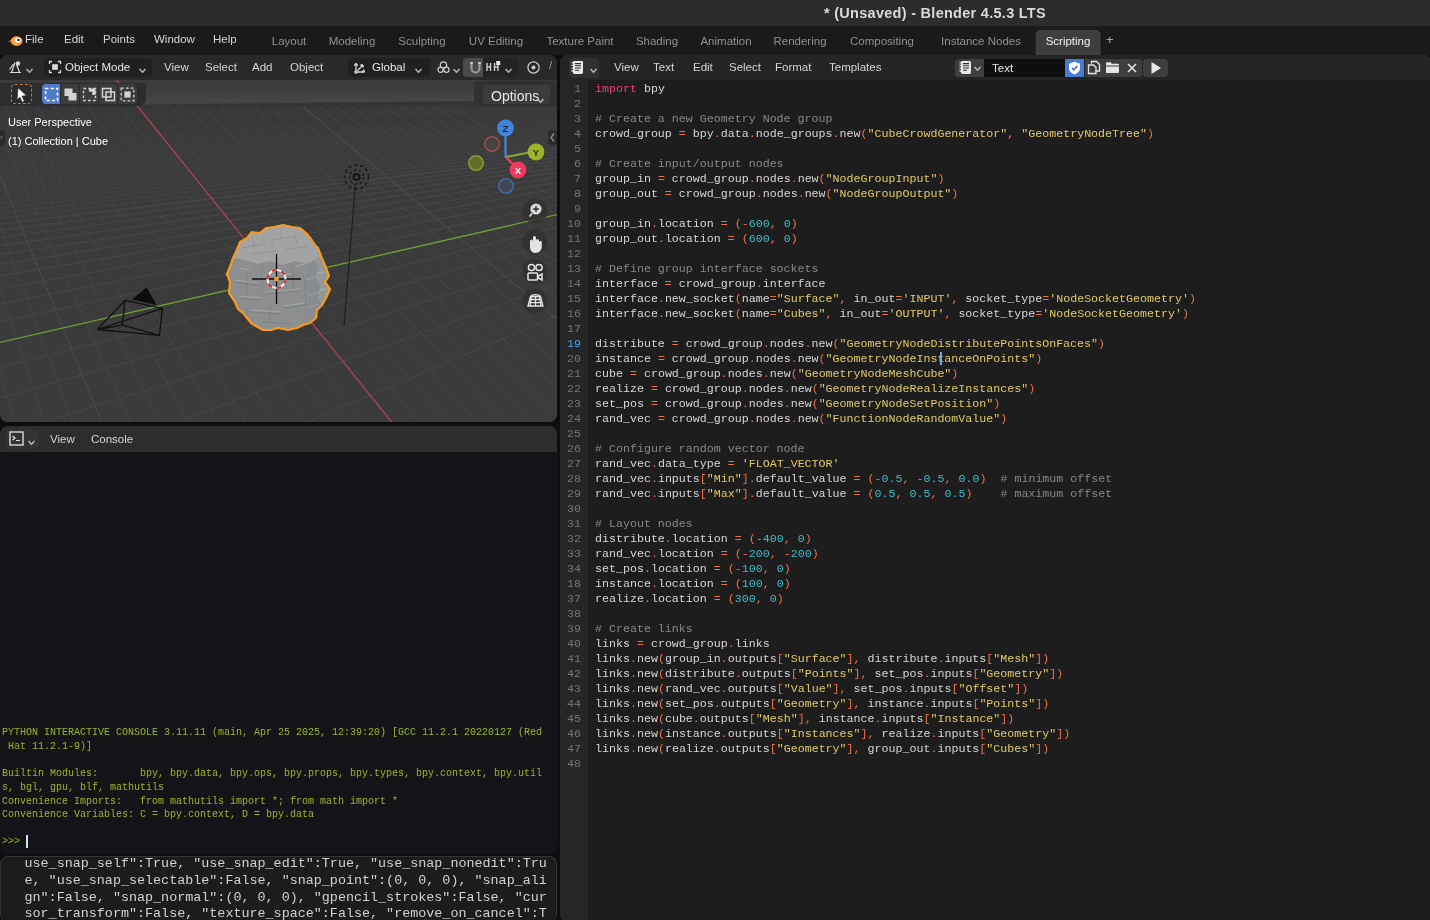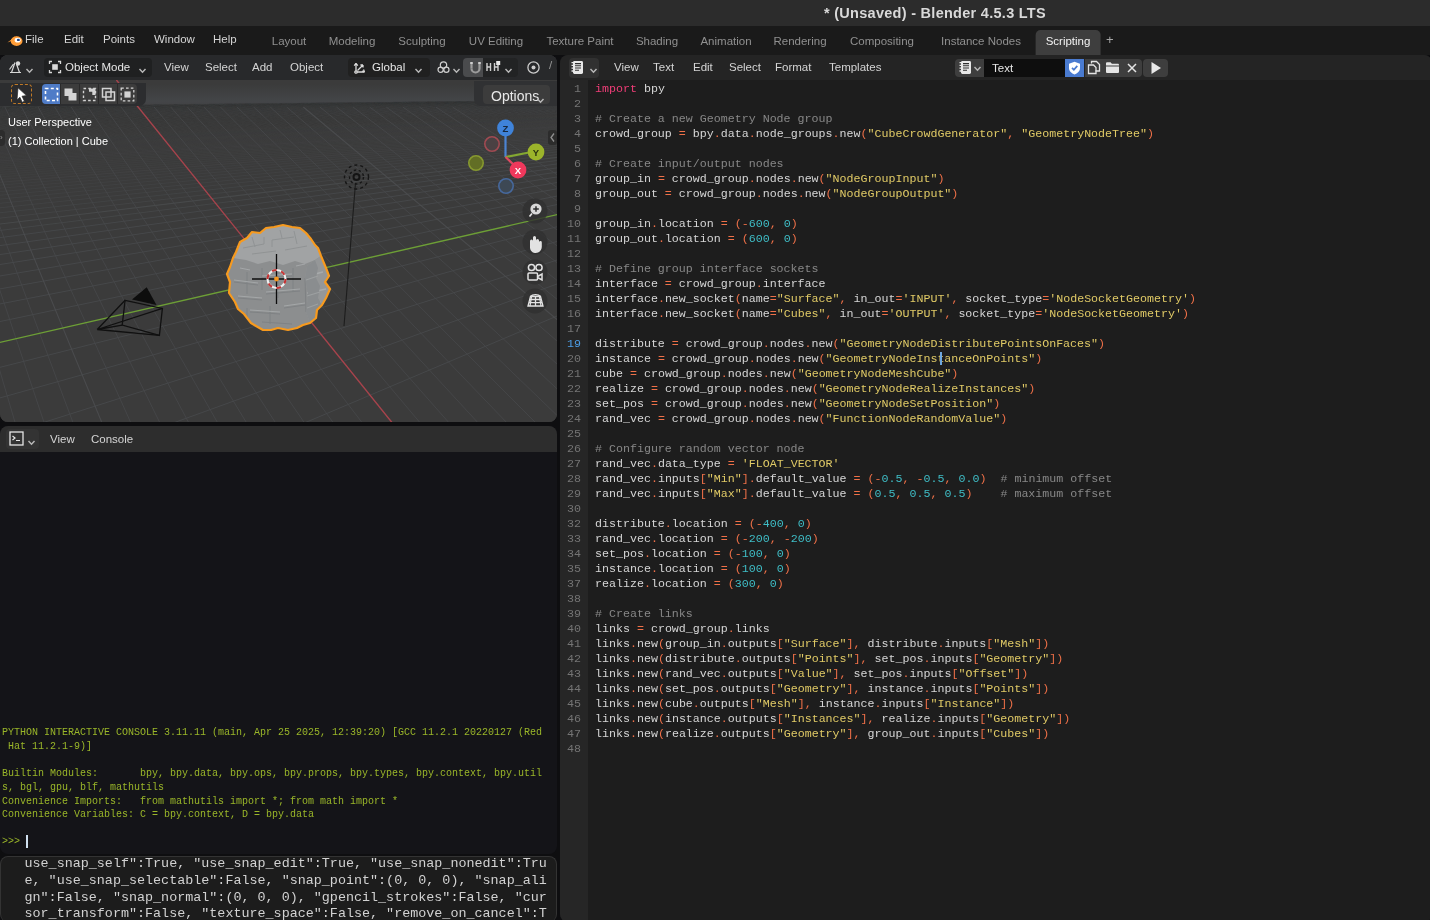--- a/index.html
+++ b/index.html
@@ -613,24 +613,25 @@
       <div class="cl"><span class="ln">21</span><span class="ct">cube&nbsp;<i class="y">=</i>&nbsp;crowd_group<i class="y">.</i>nodes<i class="y">.</i>new<i class="y">(</i><i class="s">"GeometryNodeMeshCube"</i><i class="y">)</i></span></div>
       <div class="cl"><span class="ln">22</span><span class="ct">realize&nbsp;<i class="y">=</i>&nbsp;crowd_group<i class="y">.</i>nodes<i class="y">.</i>new<i class="y">(</i><i class="s">"GeometryNodeRealizeInstances"</i><i class="y">)</i></span></div>
       <div class="cl"><span class="ln">23</span><span class="ct">set_pos&nbsp;<i class="y">=</i>&nbsp;crowd_group<i class="y">.</i>nodes<i class="y">.</i>new<i class="y">(</i><i class="s">"GeometryNodeSetPosition"</i><i class="y">)</i></span></div>
       <div class="cl"><span class="ln">24</span><span class="ct">rand_vec&nbsp;<i class="y">=</i>&nbsp;crowd_group<i class="y">.</i>nodes<i class="y">.</i>new<i class="y">(</i><i class="s">"FunctionNodeRandomValue"</i><i class="y">)</i></span></div>
       <div class="cl"><span class="ln">25</span><span class="ct"></span></div>
       <div class="cl"><span class="ln">26</span><span class="ct"><i class="c">#&nbsp;Configure&nbsp;random&nbsp;vector&nbsp;node</i></span></div>
       <div class="cl"><span class="ln">27</span><span class="ct">rand_vec<i class="y">.</i>data_type&nbsp;<i class="y">=</i>&nbsp;<i class="s">'FLOAT_VECTOR'</i></span></div>
       <div class="cl"><span class="ln">28</span><span class="ct">rand_vec<i class="y">.</i>inputs<i class="y">[</i><i class="s">"Min"</i><i class="y">]</i><i class="y">.</i>default_value&nbsp;<i class="y">=</i>&nbsp;<i class="y">(</i><i class="y">-</i><i class="n">0.5</i><i class="y">,</i>&nbsp;<i class="y">-</i><i class="n">0.5</i><i class="y">,</i>&nbsp;<i class="n">0.0</i><i class="y">)</i>&nbsp;&nbsp;<i class="c">#&nbsp;minimum&nbsp;offset</i></span></div>
       <div class="cl"><span class="ln">29</span><span class="ct">rand_vec<i class="y">.</i>inputs<i class="y">[</i><i class="s">"Max"</i><i class="y">]</i><i class="y">.</i>default_value&nbsp;<i class="y">=</i>&nbsp;<i class="y">(</i><i class="n">0.5</i><i class="y">,</i>&nbsp;<i class="n">0.5</i><i class="y">,</i>&nbsp;<i class="n">0.5</i><i class="y">)</i>&nbsp;&nbsp;&nbsp;&nbsp;<i class="c">#&nbsp;maximum&nbsp;offset</i></span></div>
       <div class="cl"><span class="ln">30</span><span class="ct"></span></div>
+      <div class="cl"><span class="ln">31</span><span class="ct"><i class="c">#&nbsp;Layout&nbsp;nodes</i></span></div>
       <div class="cl"><span class="ln">32</span><span class="ct">distribute<i class="y">.</i>location&nbsp;<i class="y">=</i>&nbsp;<i class="y">(</i><i class="y">-</i><i class="n">400</i><i class="y">,</i>&nbsp;<i class="n">0</i><i class="y">)</i></span></div>
       <div class="cl"><span class="ln">33</span><span class="ct">rand_vec<i class="y">.</i>location&nbsp;<i class="y">=</i>&nbsp;<i class="y">(</i><i class="y">-</i><i class="n">200</i><i class="y">,</i>&nbsp;<i class="y">-</i><i class="n">200</i><i class="y">)</i></span></div>
       <div class="cl"><span class="ln">34</span><span class="ct">set_pos<i class="y">.</i>location&nbsp;<i class="y">=</i>&nbsp;<i class="y">(</i><i class="y">-</i><i class="n">100</i><i class="y">,</i>&nbsp;<i class="n">0</i><i class="y">)</i></span></div>
-      <div class="cl"><span class="ln">35</span><span class="ct">instance<i class="y">.</i>location&nbsp;<i class="y">=</i>&nbsp;<i class="y">(</i><i class="n">100</i><i class="y">,</i>&nbsp;<i class="n">0</i><i class="y">)</i></span></div>
+      <div class="cl"><span class="ln">18</span><span class="ct">instance<i class="y">.</i>location&nbsp;<i class="y">=</i>&nbsp;<i class="y">(</i><i class="n">100</i><i class="y">,</i>&nbsp;<i class="n">0</i><i class="y">)</i></span></div>
       <div class="cl"><span class="ln">37</span><span class="ct">realize<i class="y">.</i>location&nbsp;<i class="y">=</i>&nbsp;<i class="y">(</i><i class="n">300</i><i class="y">,</i>&nbsp;<i class="n">0</i><i class="y">)</i></span></div>
       <div class="cl"><span class="ln">38</span><span class="ct"></span></div>
       <div class="cl"><span class="ln">39</span><span class="ct"><i class="c">#&nbsp;Create&nbsp;links</i></span></div>
       <div class="cl"><span class="ln">40</span><span class="ct">links&nbsp;<i class="y">=</i>&nbsp;crowd_group<i class="y">.</i>links</span></div>
       <div class="cl"><span class="ln">41</span><span class="ct">links<i class="y">.</i>new<i class="y">(</i>group_in<i class="y">.</i>outputs<i class="y">[</i><i class="s">"Surface"</i><i class="y">]</i><i class="y">,</i>&nbsp;distribute<i class="y">.</i>inputs<i class="y">[</i><i class="s">"Mesh"</i><i class="y">]</i><i class="y">)</i></span></div>
       <div class="cl"><span class="ln">42</span><span class="ct">links<i class="y">.</i>new<i class="y">(</i>distribute<i class="y">.</i>outputs<i class="y">[</i><i class="s">"Points"</i><i class="y">]</i><i class="y">,</i>&nbsp;set_pos<i class="y">.</i>inputs<i class="y">[</i><i class="s">"Geometry"</i><i class="y">]</i><i class="y">)</i></span></div>
       <div class="cl"><span class="ln">43</span><span class="ct">links<i class="y">.</i>new<i class="y">(</i>rand_vec<i class="y">.</i>outputs<i class="y">[</i><i class="s">"Value"</i><i class="y">]</i><i class="y">,</i>&nbsp;set_pos<i class="y">.</i>inputs<i class="y">[</i><i class="s">"Offset"</i><i class="y">]</i><i class="y">)</i></span></div>
       <div class="cl"><span class="ln">44</span><span class="ct">links<i class="y">.</i>new<i class="y">(</i>set_pos<i class="y">.</i>outputs<i class="y">[</i><i class="s">"Geometry"</i><i class="y">]</i><i class="y">,</i>&nbsp;instance<i class="y">.</i>inputs<i class="y">[</i><i class="s">"Points"</i><i class="y">]</i><i class="y">)</i></span></div>
       <div class="cl"><span class="ln">45</span><span class="ct">links<i class="y">.</i>new<i class="y">(</i>cube<i class="y">.</i>outputs<i class="y">[</i><i class="s">"Mesh"</i><i class="y">]</i><i class="y">,</i>&nbsp;instance<i class="y">.</i>inputs<i class="y">[</i><i class="s">"Instance"</i><i class="y">]</i><i class="y">)</i></span></div>
       <div class="cl"><span class="ln">46</span><span class="ct">links<i class="y">.</i>new<i class="y">(</i>instance<i class="y">.</i>outputs<i class="y">[</i><i class="s">"Instances"</i><i class="y">]</i><i class="y">,</i>&nbsp;realize<i class="y">.</i>inputs<i class="y">[</i><i class="s">"Geometry"</i><i class="y">]</i><i class="y">)</i></span></div>

